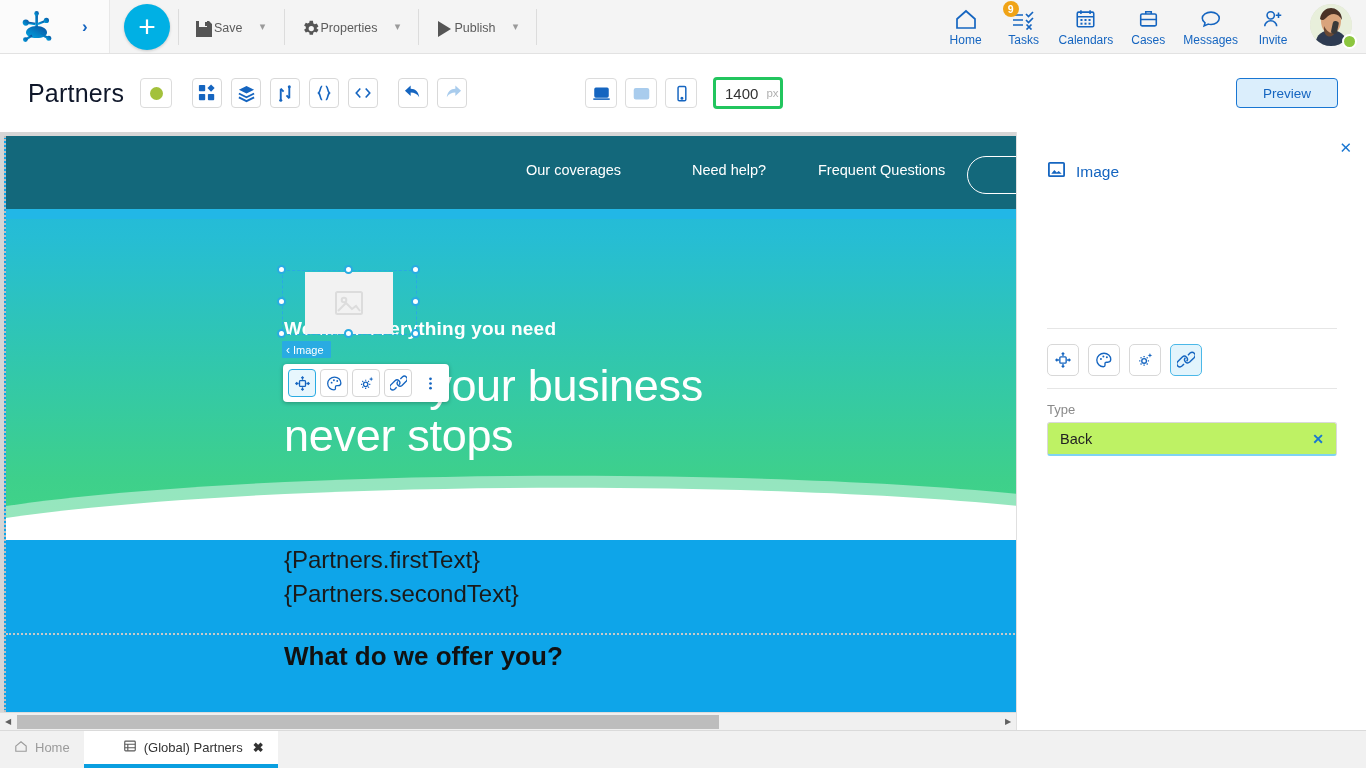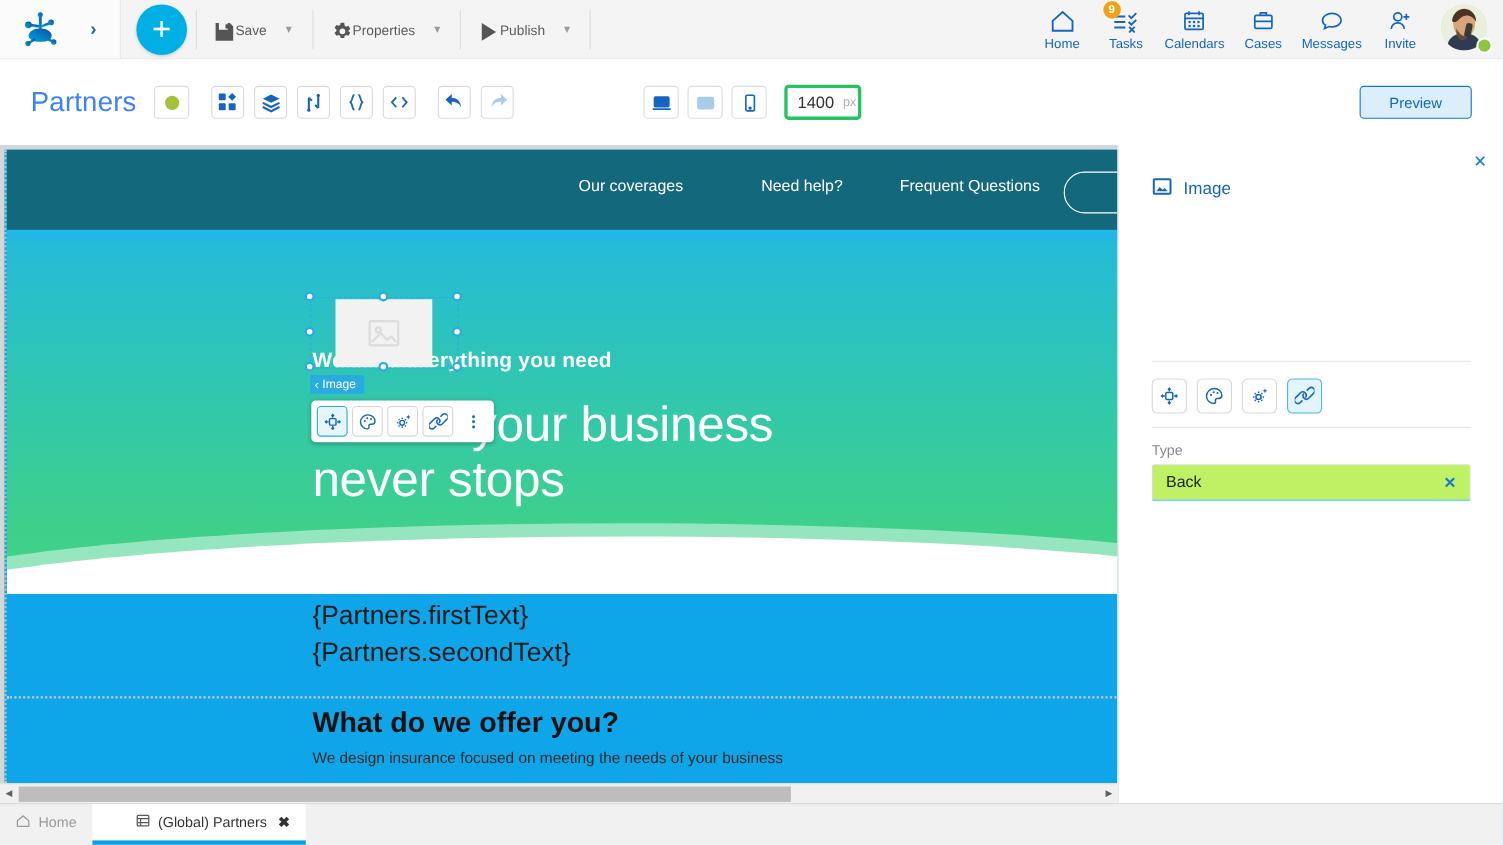--- a/index.html
+++ b/index.html
@@ -71,21 +71,21 @@
     position: absolute; right: -1px; bottom: 1px; width: 15px; height: 15px;
     border-radius: 50%; background: #8cc63f; border: 2px solid #fff;
   }
 
   
   #second-bar {
     position: absolute; top: 54px; left: 0; width: 1366px; height: 78px;
     background: #fff; display: flex; align-items: center;
   }
   #page-title {
-    margin-left: 28px; font-size: 25px; color: #3b82f6; font-weight: normal;
+    margin-left: 28px; font-size: 25px; color: #0f172a; font-weight: normal;
     letter-spacing: .2px;
   }
   .sq-btn {
     width: 30px; height: 30px; border: 1px solid #d9d9d9; border-radius: 4px;
     background: #fff; display: flex; align-items: center; justify-content: center;
     cursor: pointer; margin-left: 9px; flex: none; color: #1565c0;
   }
   #status-pill {
     margin-left: 16px; width: 32px; height: 30px; border: 1px solid #dcdcdc; border-radius: 4px;
     display: flex; align-items: center; justify-content: center; background: #fff;
@@ -534,21 +534,20 @@
       <div id="hero-kicker">We have everything you need</div>
       <div id="hero-head">so that your business
 never stops</div>
     </div>
 
     <div id="body-text-1">{Partners.firstText}</div>
     <div id="body-text-2">{Partners.secondText}</div>
 
     <div id="section-divider"></div>
     <div id="offer-head">What do we offer you?</div>
-    <div id="offer-sub">We design insurance focused on meeting the needs of your business</div>
   </div>
 
   <div id="img-ph">
     <svg width="34" height="30" viewBox="0 0 34 30" fill="none" stroke="#dcdcdc" stroke-width="2">
       <rect x="4" y="4" width="26" height="22" rx="1.5"></rect>
       <circle cx="12" cy="12" r="2.3"></circle>
       <path d="M6 23l8-8 6 6 4-3 4 5"></path>
     </svg>
   </div>
 

